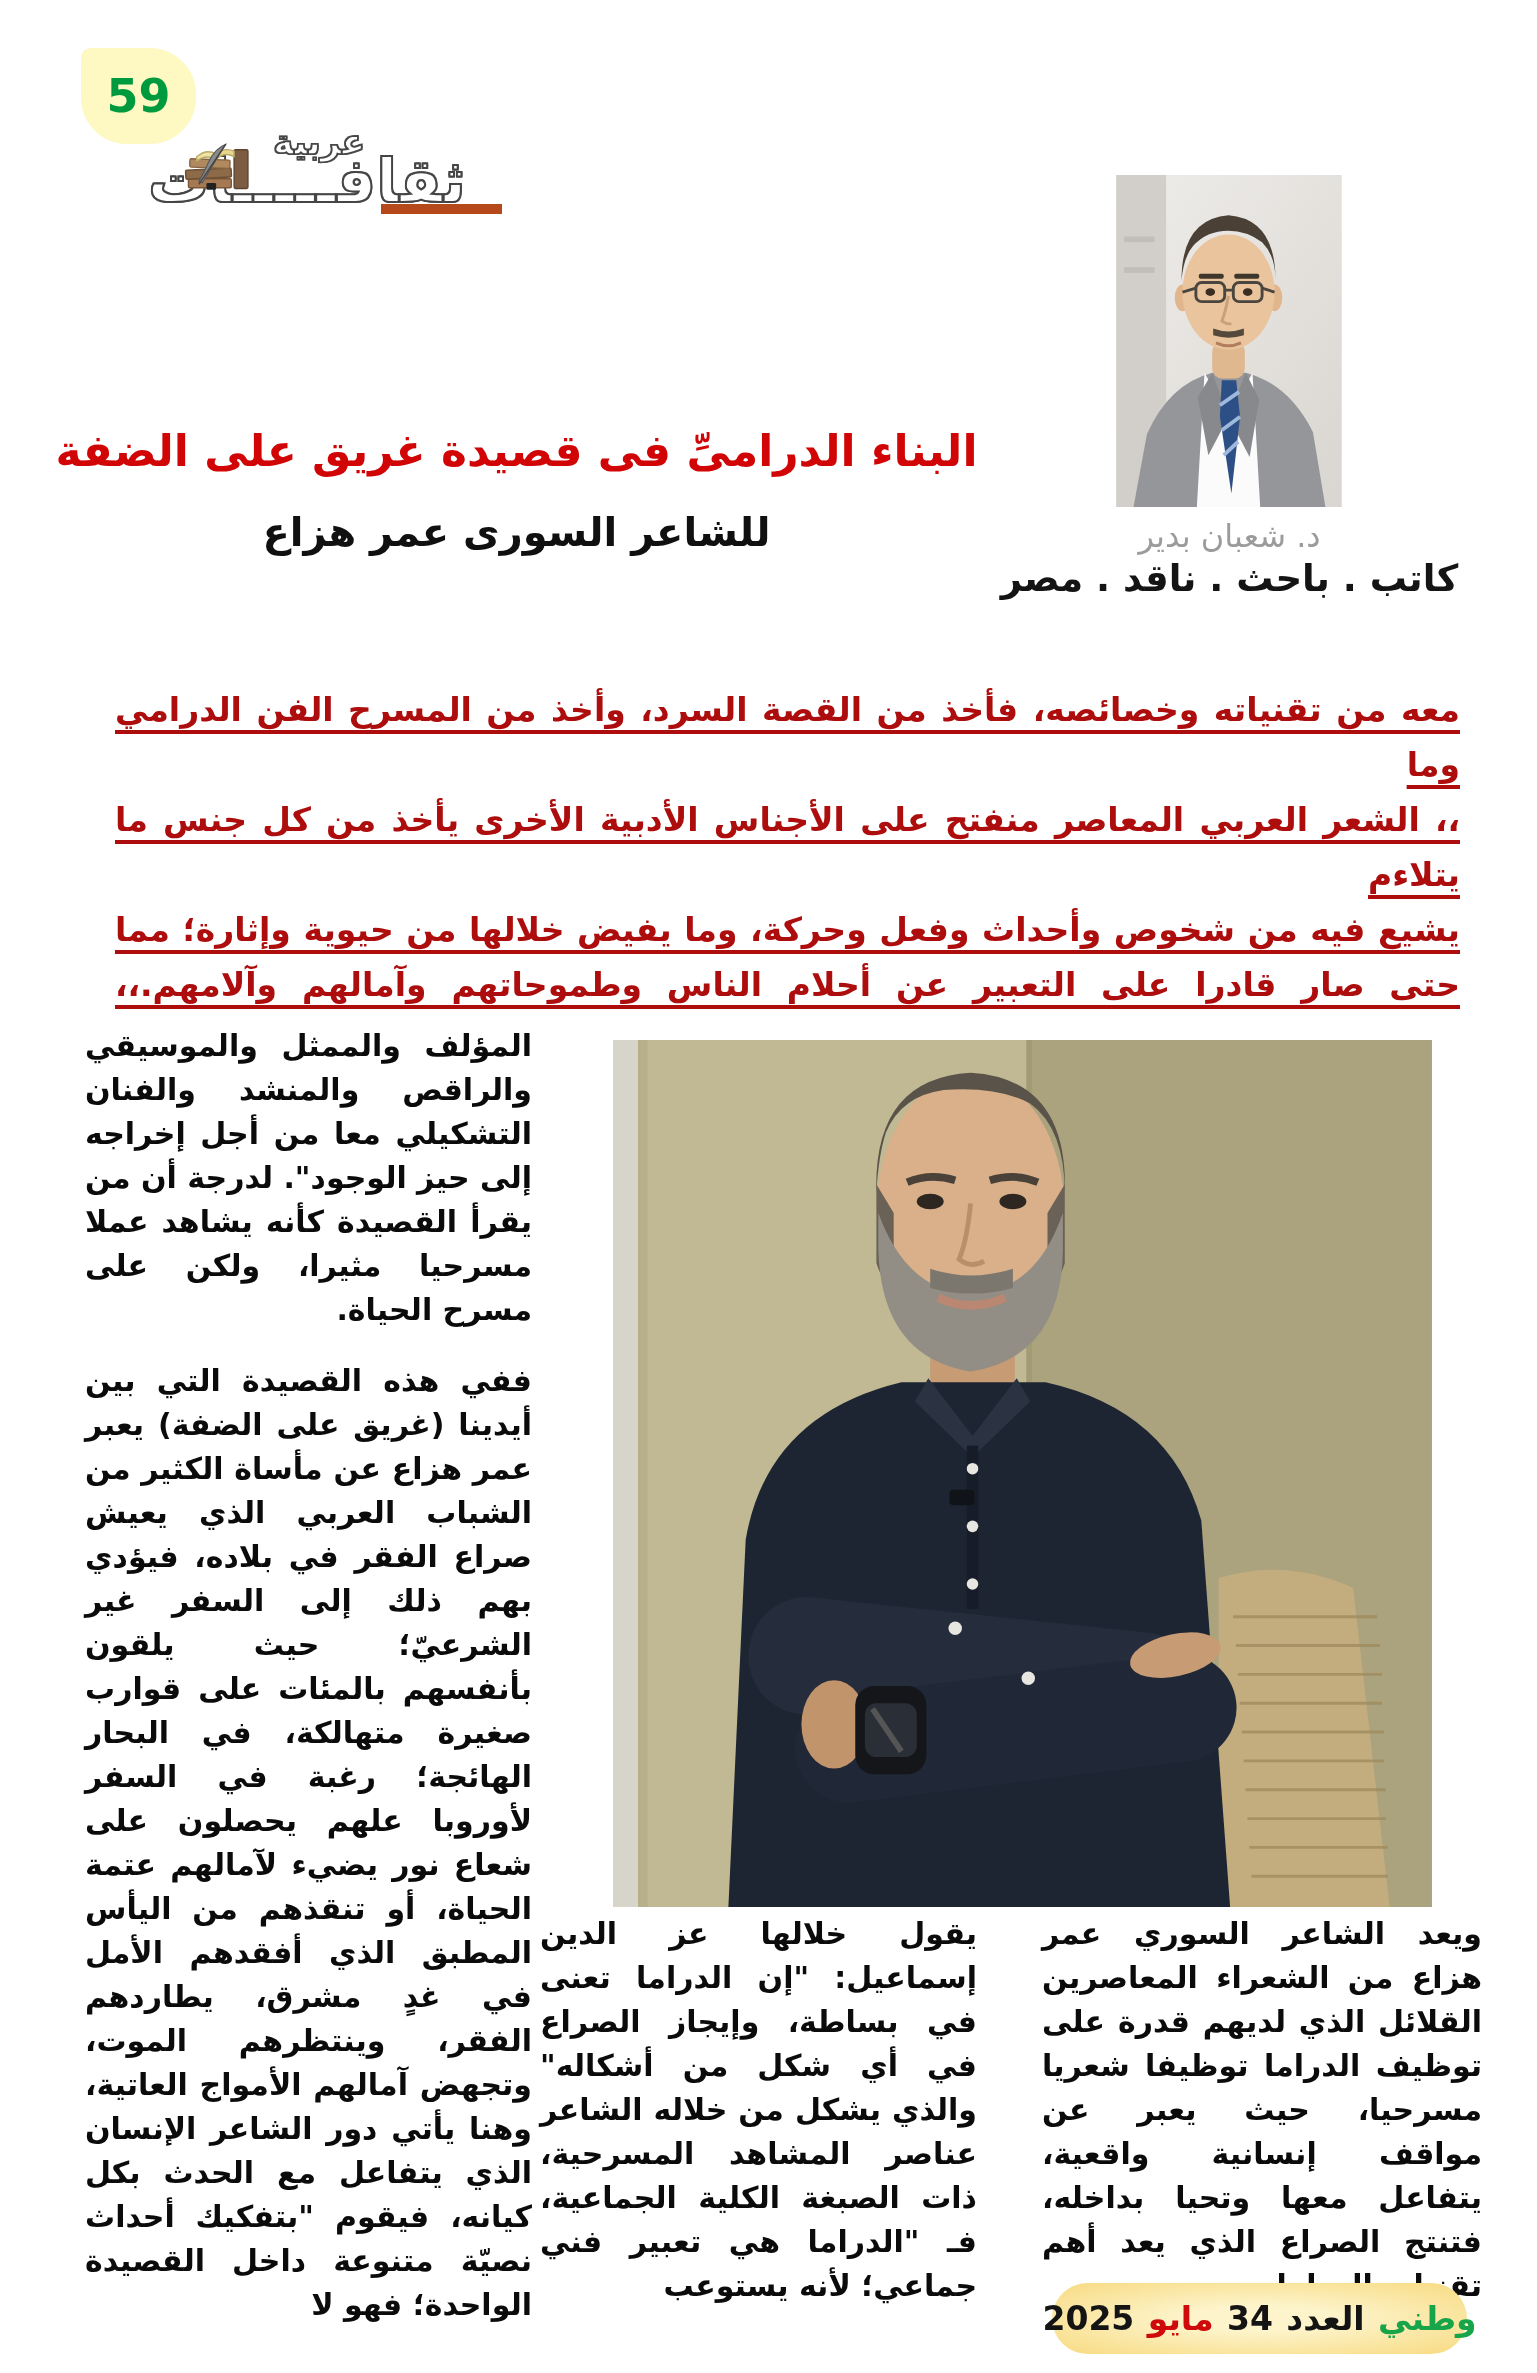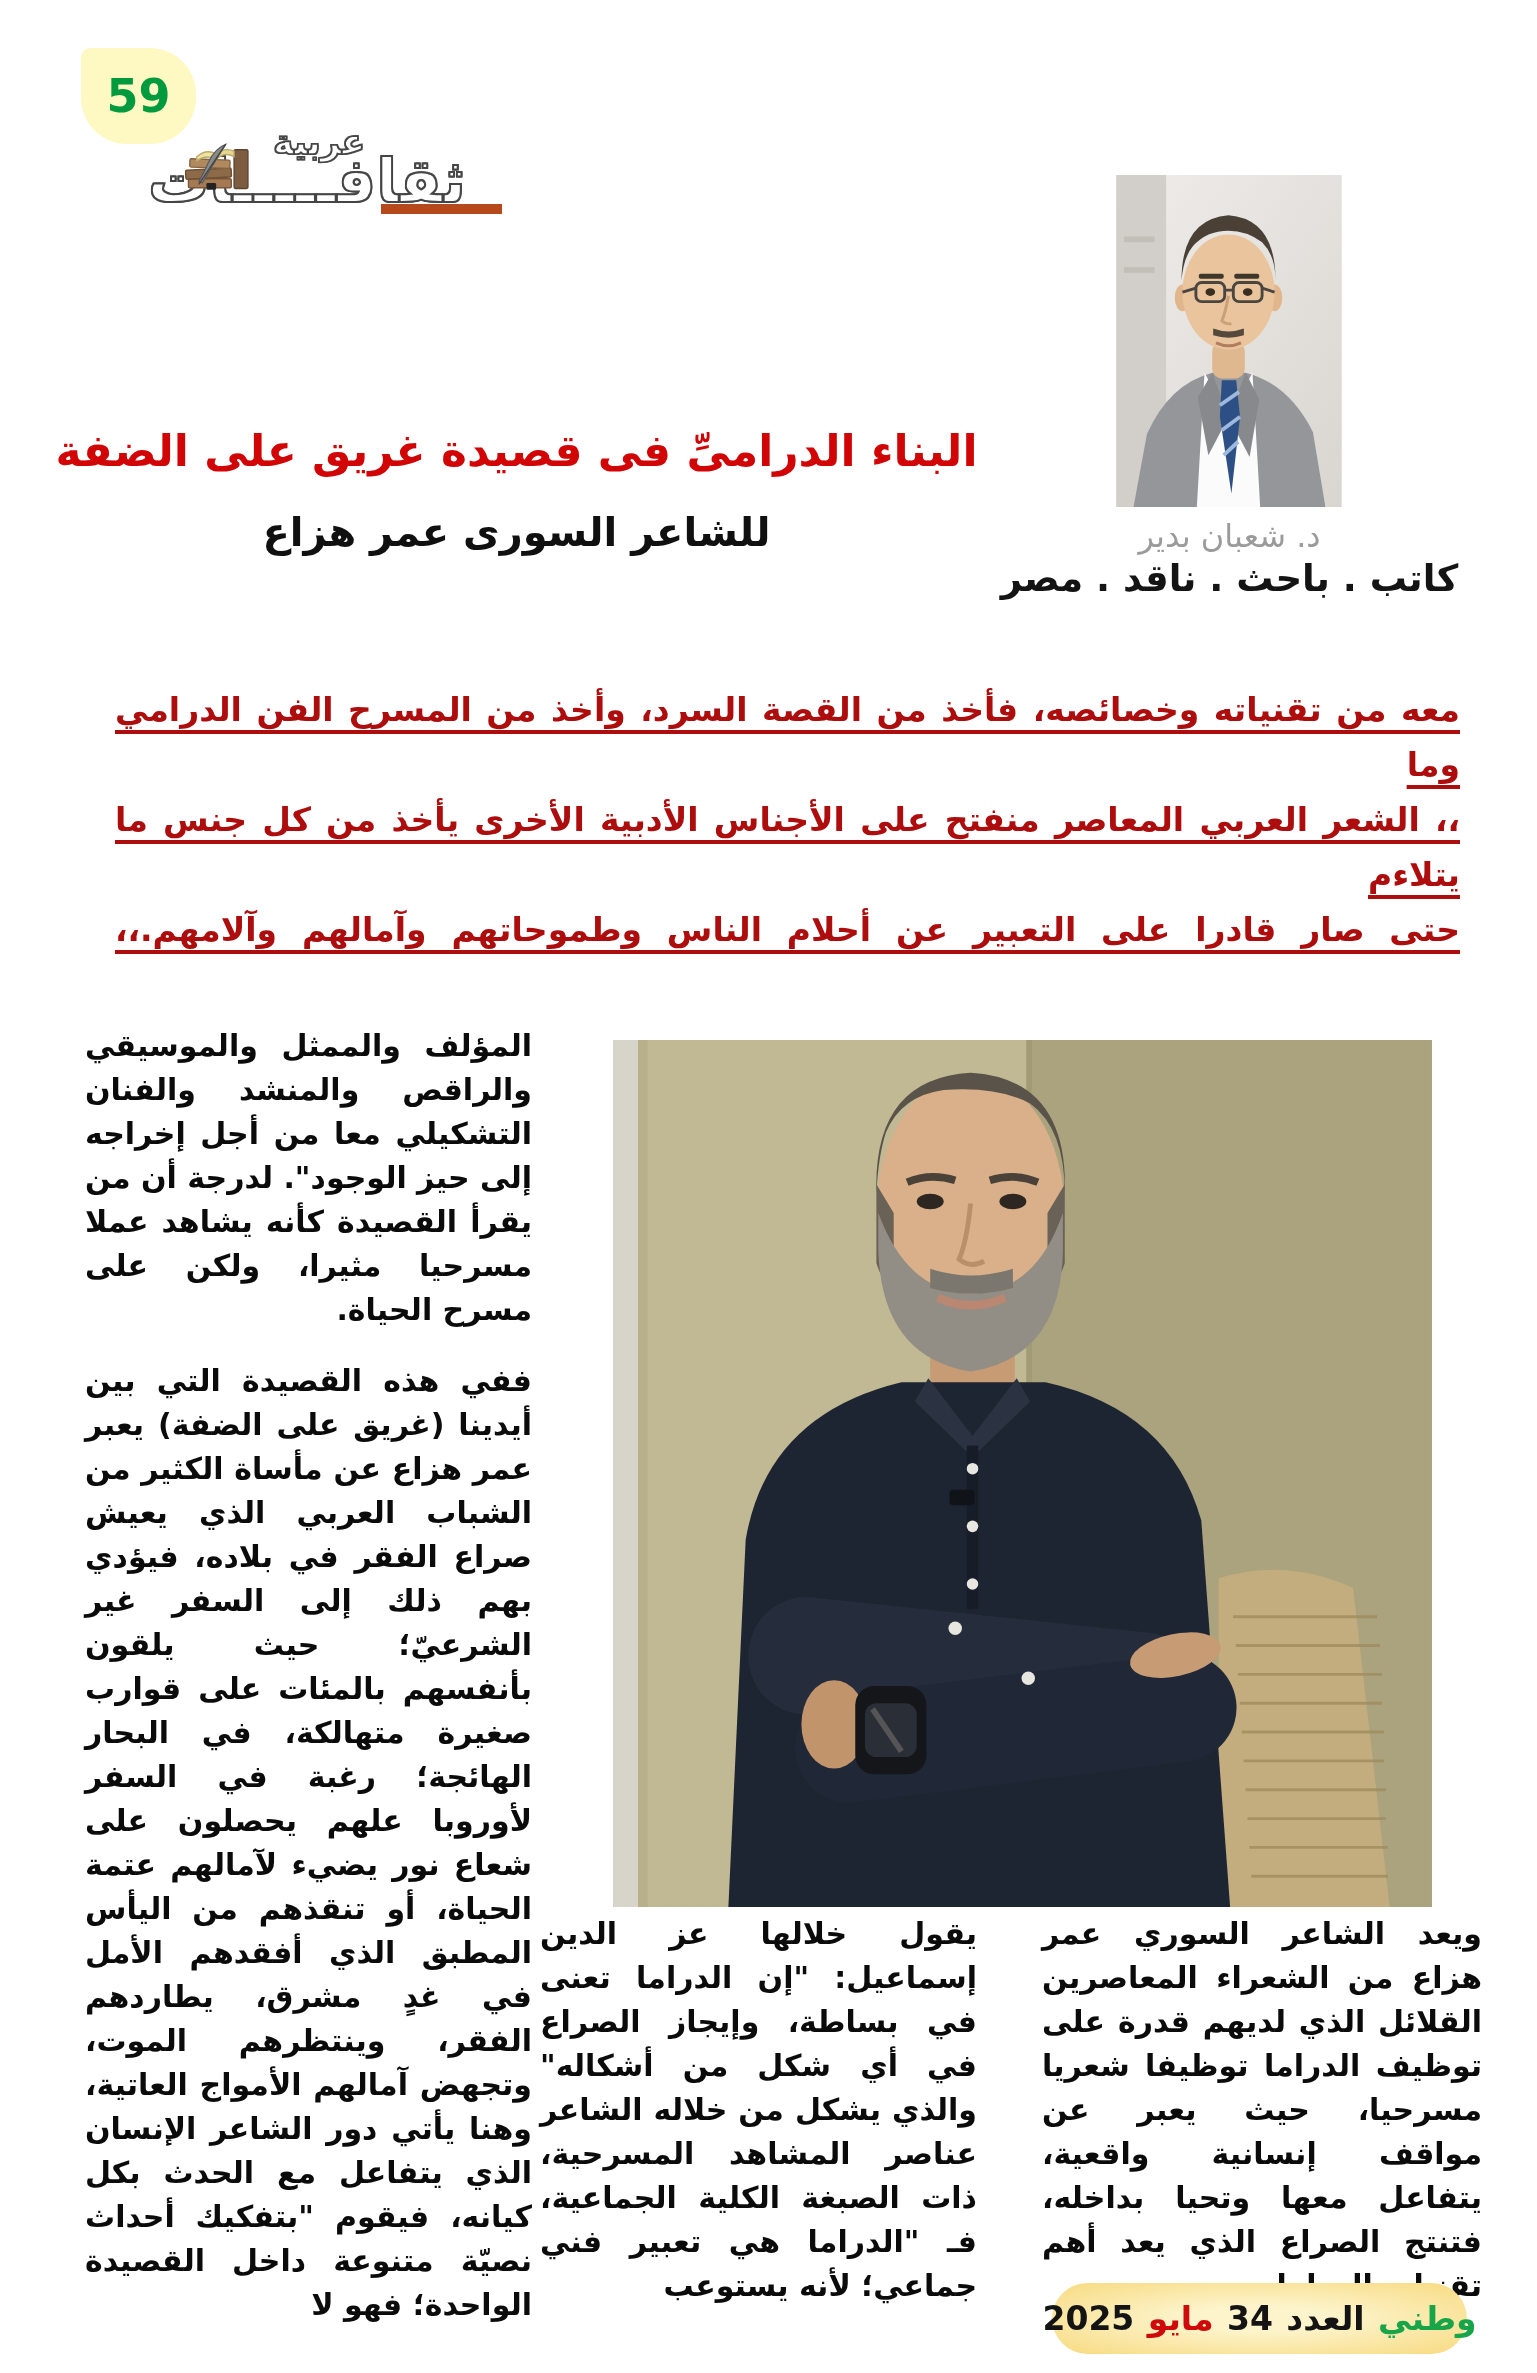--- a/index.html
+++ b/index.html
@@ -123,20 +123,21 @@
   </div>
   <div class="credit-name">د. شعبان بدير</div>
   <div class="credit-roles">كاتب . باحث . ناقد . مصر</div>
 
   <div class="title1">البناء الدرامىِّ فى قصيدة غريق على الضفة</div>
   <div class="title2">للشاعر السورى عمر هزاع</div>
 
   <div class="highlight">
     <div class="hl-line">معه من تقنياته وخصائصه، فأخذ من القصة السرد، وأخذ من المسرح الفن الدرامي وما</div>
     <div class="hl-line">،، الشعر العربي المعاصر منفتح على الأجناس الأدبية الأخرى يأخذ من كل جنس ما يتلاءم</div>
+    <div class="hl-line">يشيع فيه من شخوص وأحداث وفعل وحركة، وما يفيض خلالها من حيوية وإثارة؛ مما</div>
     <div class="hl-line">حتى صار قادرا على التعبير عن أحلام الناس وطموحاتهم وآمالهم وآلامهم.،،</div>
   </div>
 
   <div class="col col-left">
     <p>المؤلف والممثل والموسيقي والراقص والمنشد والفنان التشكيلي معا من أجل إخراجه إلى حيز الوجود". لدرجة أن من يقرأ القصيدة كأنه يشاهد عملا مسرحيا مثيرا، ولكن على مسرح الحياة.</p>
     <p>ففي هذه القصيدة التي بين أيدينا (غريق على الضفة) يعبر عمر هزاع عن مأساة الكثير من الشباب العربي الذي يعيش صراع الفقر في بلاده، فيؤدي بهم ذلك إلى السفر غير الشرعيّ؛ حيث يلقون بأنفسهم بالمئات على قوارب صغيرة متهالكة، في البحار الهائجة؛ رغبة في السفر لأوروبا علهم يحصلون على شعاع نور يضيء لآمالهم عتمة الحياة، أو تنقذهم من اليأس المطبق الذي أفقدهم الأمل في غدٍ مشرق، يطاردهم الفقر، وينتظرهم الموت، وتجهض آمالهم الأمواج العاتية، وهنا يأتي دور الشاعر الإنسان الذي يتفاعل مع الحدث بكل كيانه، فيقوم "بتفكيك أحداث نصيّة متنوعة داخل القصيدة الواحدة؛ فهو لا</p>
   </div>
 
   <div class="photo">
     <svg viewBox="0 0 852 902" width="819" height="867">

